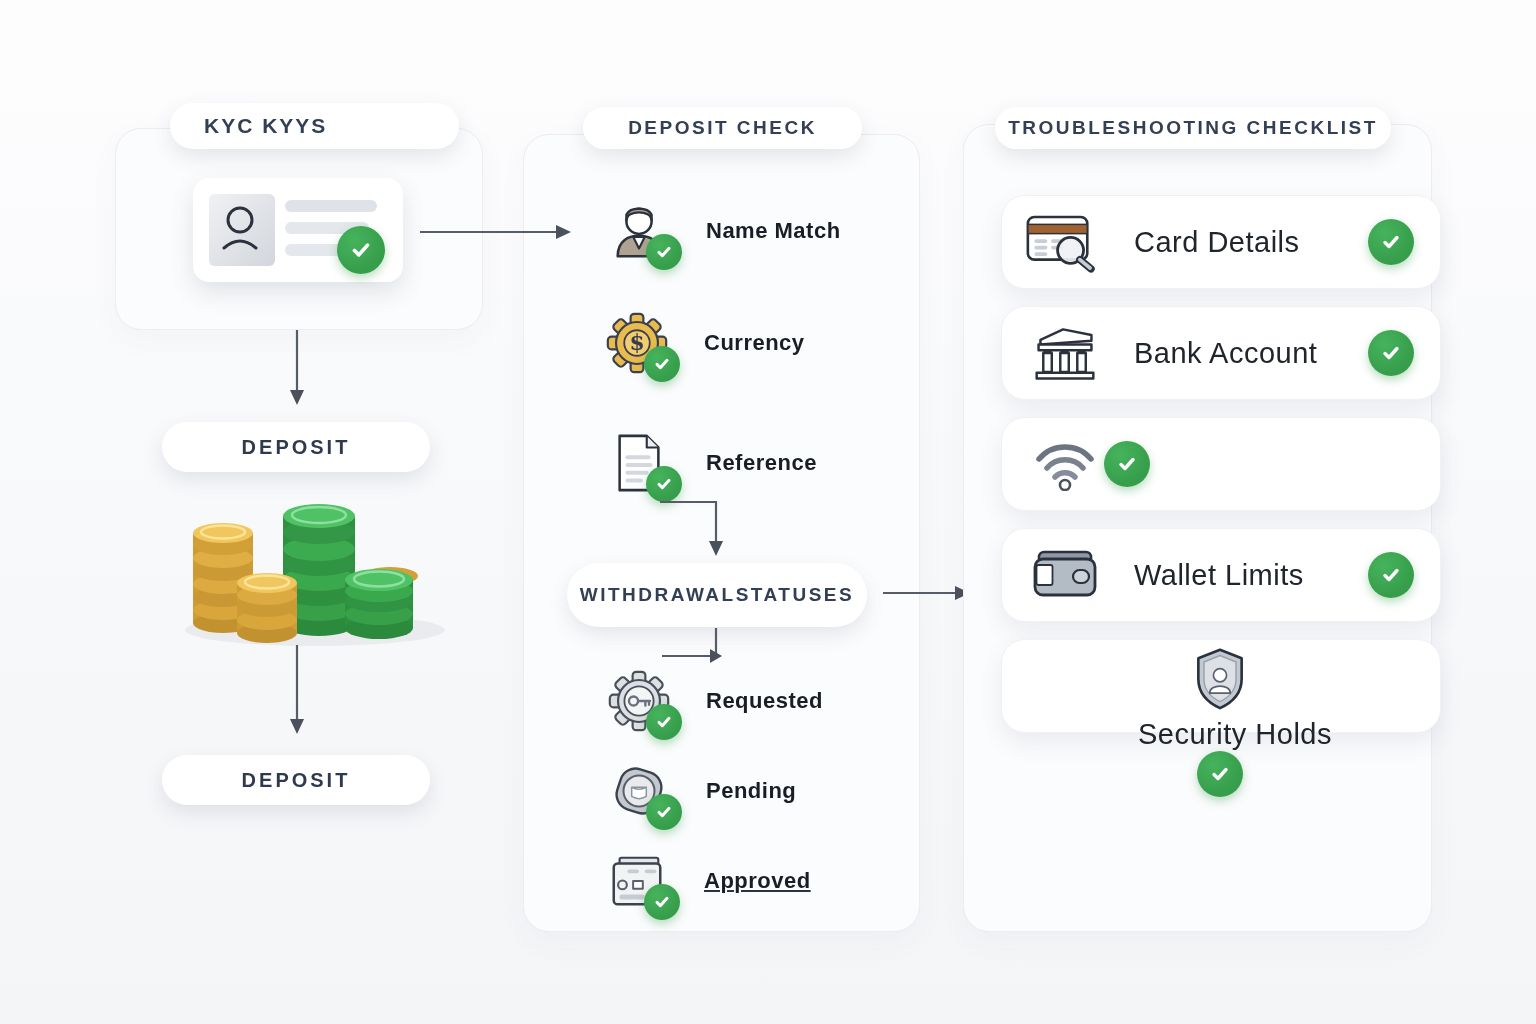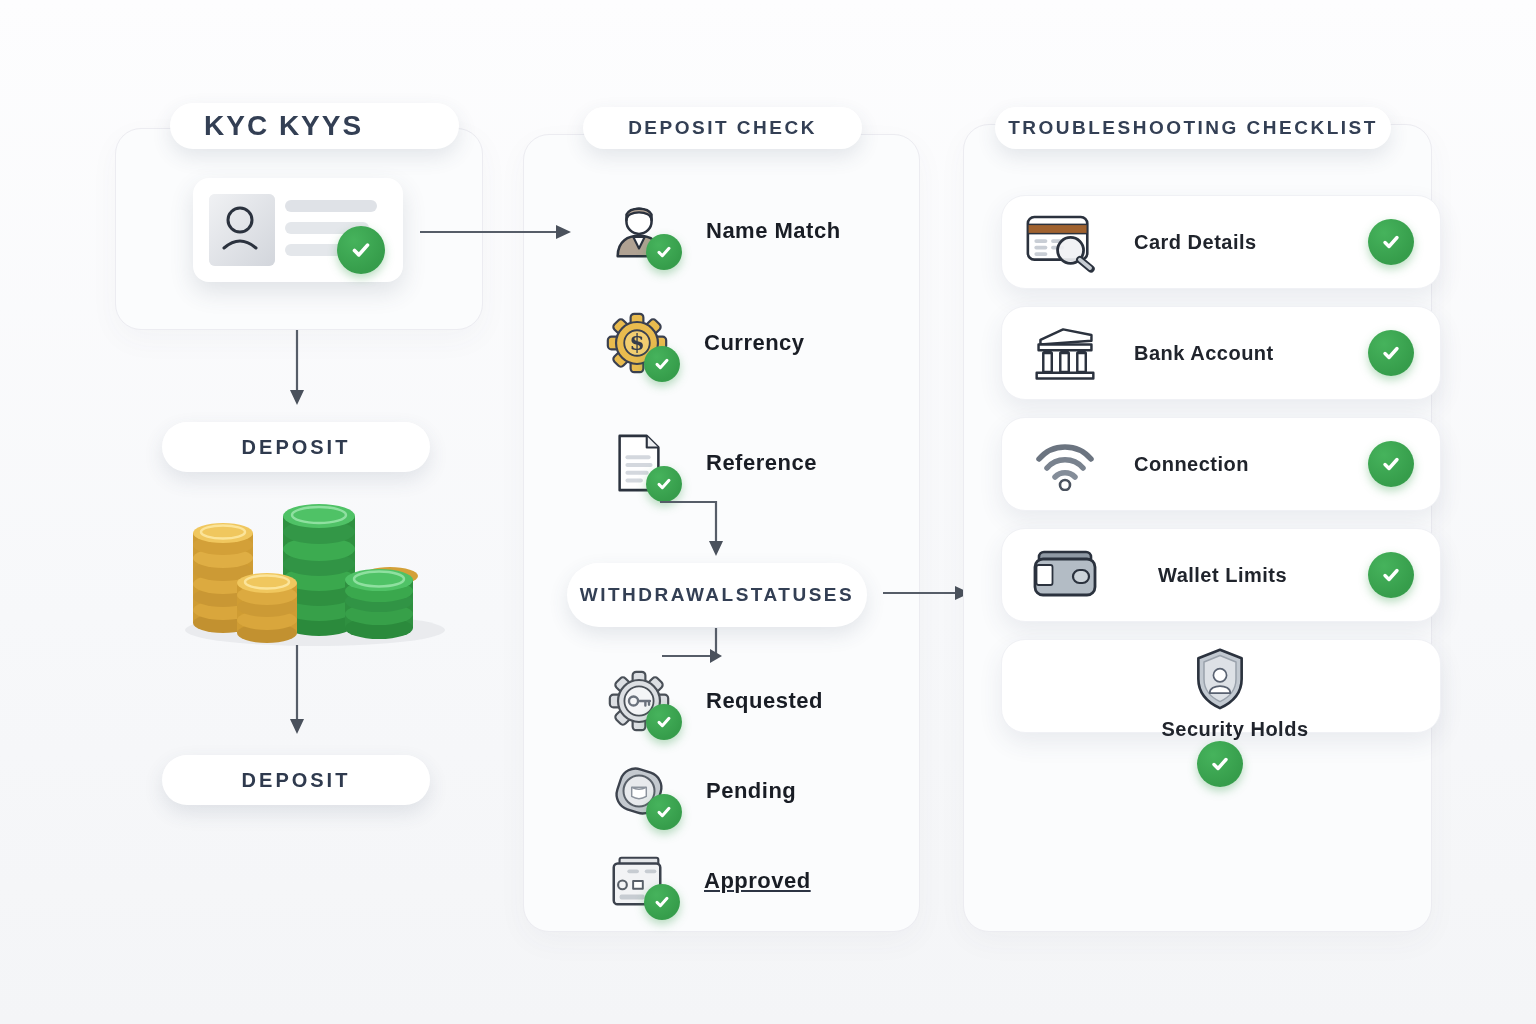--- a/index.html
+++ b/index.html
@@ -34,21 +34,21 @@
   .row{
     position:absolute;
     background:#ffffff;
     border:1px solid #f0f1f5;
     border-radius:24px;
     box-shadow:0 10px 24px rgba(60,70,95,0.09);
     display:flex;align-items:center;
     padding:0 26px 0 24px;
   }
   .row .icon-wrap{width:78px;display:flex;align-items:center;justify-content:center;flex:0 0 78px;}
-  .row .row-label{flex:1;padding-left:30px;font-size:20px;font-weight:bold;color:#20242c;letter-spacing:.5px;}
+  .row .row-label{flex:1;padding-left:30px;font-size:29px;font-weight:normal;color:#20242c;letter-spacing:.5px;}
   .check{
     border-radius:50%;
     background:radial-gradient(circle at 35% 30%, #46b35c, #369d4b 70%);
     box-shadow:0 4px 10px rgba(54,157,75,.35);
     display:flex;align-items:center;justify-content:center;
     flex:0 0 auto;
   }
   .check svg{display:block;}
   .mid-item{position:absolute;display:flex;align-items:center;}
   .mid-item .mi-icon{position:relative;width:62px;height:62px;flex:0 0 62px;}
@@ -58,21 +58,21 @@
   .arrow-head{fill:#4a515c;}
   .deposit-pill{font-size:20px;letter-spacing:3px;color:#2f3a4e;}
   .wd-pill{flex-direction:row;line-height:1.5;font-size:19px;}
 </style>
 </head>
 <body>
 
 <div class="panel" style="left:115px;top:128px;width:366px;height:200px;"></div>
 
 <div class="pill left-align" style="left:170px;top:103px;width:255px;height:46px;">
-  <span style="font-size:28px;letter-spacing:2px;">KYC KYYS</span>
+  <span style="font-size:21px;letter-spacing:2px;">KYC KYYS</span>
 </div>
 
 <div class="abs" style="left:193px;top:178px;width:210px;height:104px;">
   <div class="abs" style="left:0;top:0;width:210px;height:104px;background:#fff;border-radius:16px;box-shadow:0 10px 24px rgba(60,70,95,.14);"></div>
   <svg class="abs" style="left:0;top:0;" width="210" height="104" viewBox="0 0 210 104">
     <rect x="16" y="16" width="66" height="72" rx="6" fill="#e8eaee"></rect>
     <rect x="16" y="16" width="66" height="72" rx="6" fill="url(#ph)" opacity=".7"></rect>
     <defs>
       <linearGradient id="ph" x1="0" y1="0" x2="1" y2="1">
         <stop offset="0" stop-color="#f3f4f6"></stop>
@@ -372,29 +372,28 @@
 
 <div class="row" style="left:1001px;top:417px;width:388px;height:92px;">
   <div class="icon-wrap">
     <svg width="64" height="54" viewBox="0 0 64 54">
       <path d="M6 22 A34 34 0 0 1 58 22" fill="none" stroke="#6b7480" stroke-width="5.5" stroke-linecap="round"></path>
       <path d="M14 31 A24 24 0 0 1 50 31" fill="none" stroke="#79828e" stroke-width="5.5" stroke-linecap="round"></path>
       <path d="M22 40 A14 14 0 0 1 42 40" fill="none" stroke="#848d99" stroke-width="5.5" stroke-linecap="round"></path>
       <circle cx="32" cy="48" r="5" fill="#fff" stroke="#4a525e" stroke-width="2.6"></circle>
     </svg>
   </div>
-  <span class="row-label">Connection</span>
   <div class="check" style="width:46px;height:46px;">
     <svg width="24" height="24" viewBox="0 0 24 24">
         <path d="M6 12.5l4 4 8 -9" stroke="#fff" stroke-width="3.4" fill="none" stroke-linecap="round" stroke-linejoin="round"></path>
       </svg>
   </div>
 </div>
 
-<div class="row" style="left:1001px;top:528px;width:388px;height:92px;gap:24px;">
+<div class="row" style="left:1001px;top:528px;width:388px;height:92px;">
   <div class="icon-wrap">
     <svg width="68" height="54" viewBox="0 0 68 54">
       <rect x="8" y="4" width="52" height="12" rx="5" fill="#8f99a4" stroke="#2b323e" stroke-width="2.6"></rect>
       <rect x="4" y="11" width="60" height="36" rx="8" fill="#b3bcc5" stroke="#2b323e" stroke-width="2.8"></rect>
       <rect x="5.5" y="17" width="16" height="20" rx="2" fill="#fff" stroke="#2b323e" stroke-width="1.8"></rect>
       <rect x="42" y="22" width="16" height="13" rx="6.5" fill="#ccd3d9" stroke="#2b323e" stroke-width="2.2"></rect>
     </svg>
   </div>
   <span class="row-label">Wallet Limits</span>
   <div class="check" style="width:46px;height:46px;">

